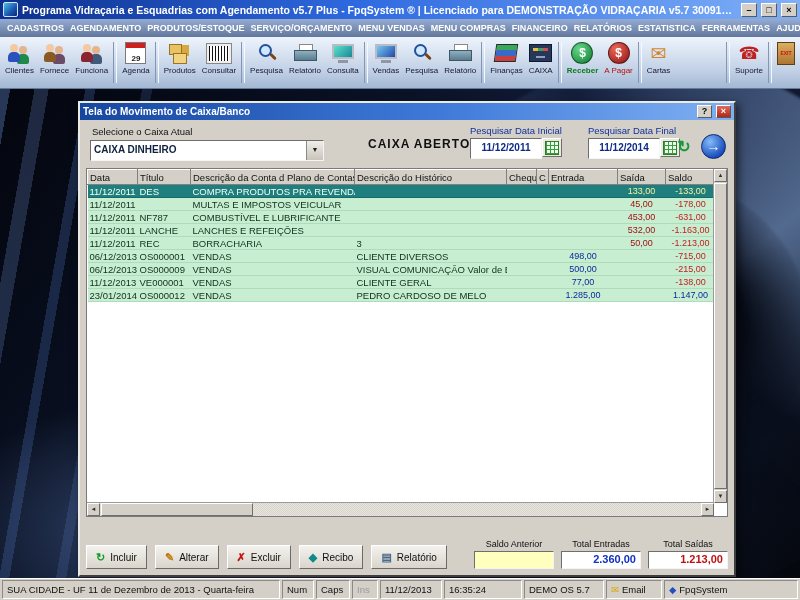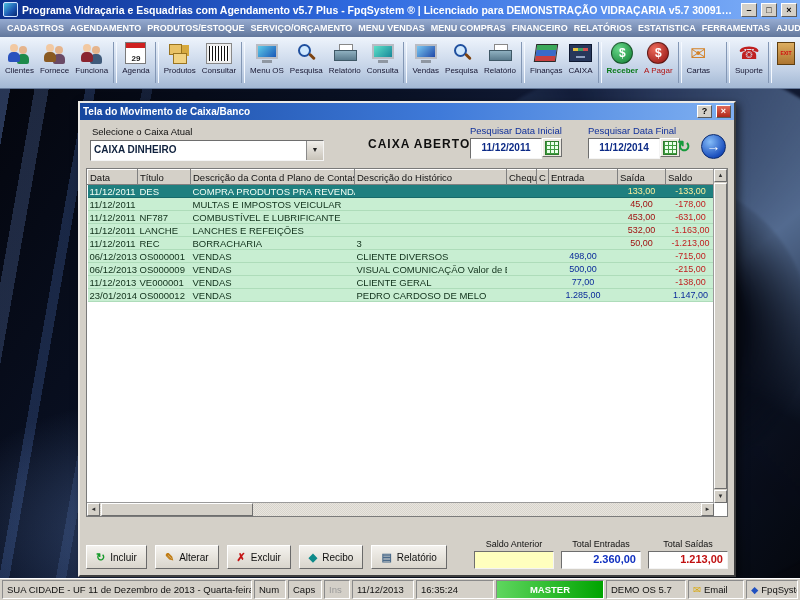--- a/index.html
+++ b/index.html
@@ -187,26 +187,20 @@
         </span>
         <span class="cap">Produtos</span>
       </button>
     <button class="tbtn">
         <span class="ic">
           <span class="barcode"></span>
         </span>
         <span class="cap">Consultar</span>
       </button>
     <span class="tsep"></span>
-    <button class="tbtn">
-        <span class="ic">
-          <span class="monitor"></span>
-        </span>
-        <span class="cap">Menu OS</span>
-      </button>
     <button class="tbtn">
         <span class="ic">
           <span class="mag"></span>
         </span>
         <span class="cap">Pesquisa</span>
       </button>
     <button class="tbtn">
         <span class="ic">
           <span class="printer"></span>
         </span>
@@ -724,27 +718,26 @@
                 <div class="tfield red">1.213,00</div>
               </div>
           </div>
         </div>
 
       </div>
     </div>
   </div>
 
   <div class="status">
-    <div class="seg" style="width:250px">SUA CIDADE - UF 11 de Dezembro de 2013 - Quarta-feira</div>
+    <div class="seg" style="width:278px">SUA CIDADE - UF 11 de Dezembro de 2013 - Quarta-feira</div>
     <div class="seg" style="width:32px">Num</div>
     <div class="seg" style="width:34px">Caps</div>
     <div class="seg dim" style="width:26px">Ins</div>
     <div class="seg" style="width:62px">11/12/2013</div>
     <div class="seg" style="width:78px">16:35:24</div>
-    <div class="seg master" style="width:108px">MASTER</div>
     <div class="seg" style="width:80px">DEMO OS 5.7</div>
     <div class="seg" style="width:56px">
         <span class="mini yellow">✉</span>
         <span>Email</span>
       </div>
     <div class="seg" style="flex:1">
         <span class="mini blue">◆</span>
         <span>FpqSystem</span>
       </div>
   </div>

